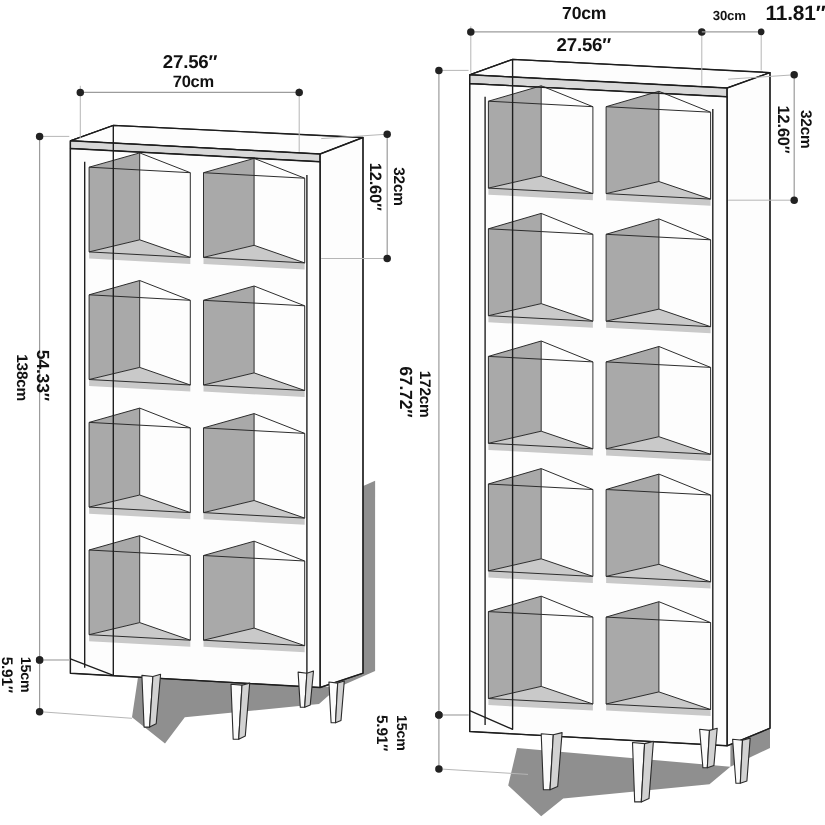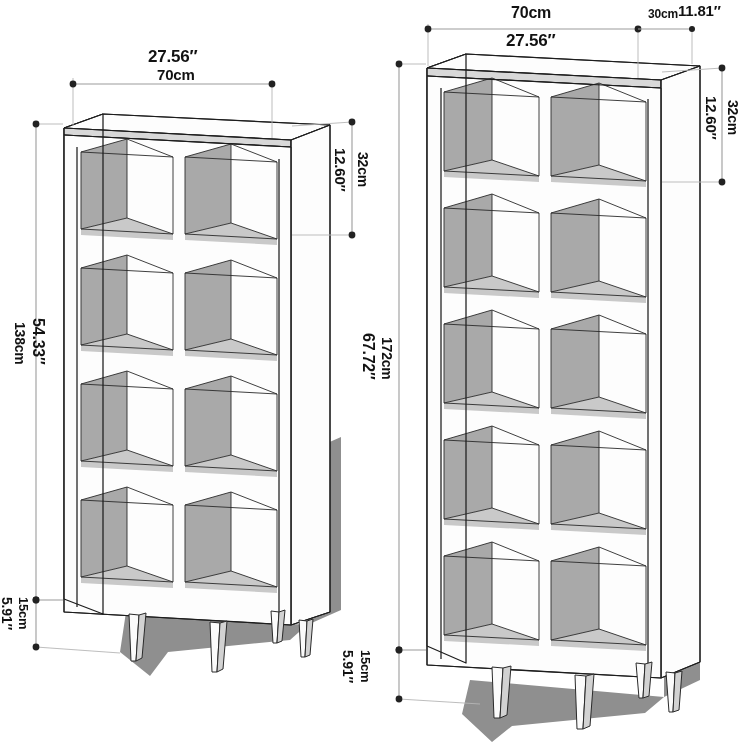--- a/index.html
+++ b/index.html
@@ -414,21 +414,21 @@
   <div class="dimlabel inch rot90" style="left:46px; top:318px; font-size:16px;">54.33″</div>
   <div class="dimlabel cm rot90" style="left:27px; top:322px; font-size:14px;">138cm</div>
 
   <div class="dimlabel inch rot90" style="left:14px; top:597px; font-size:14px;">5.91″</div>
   <div class="dimlabel cm rot90" style="left:30px; top:597px; font-size:13px;">15cm</div>
 
   <div class="dimlabel cm" style="left:511px; top:5px; font-size:16px;">70cm</div>
   <div class="dimlabel inch" style="left:506px; top:32px; font-size:17px;">27.56″</div>
 
   <div class="dimlabel" style="left:648px; top:8px; font-size:12px; font-weight:bold;">30cm</div>
-  <div class="dimlabel inch" style="left:678px; top:3px; font-size:15px;">11.81″</div>
+  <div class="dimlabel inch" style="left:696px; top:3px; font-size:19px;">11.81″</div>
 
   <div class="dimlabel inch rot90" style="left:719px; top:96px; font-size:15px;">12.60″</div>
   <div class="dimlabel cm rot90" style="left:740px; top:100px; font-size:14px;">32cm</div>
 
   <div class="dimlabel inch rot90" style="left:376px; top:333px; font-size:16px;">67.72″</div>
   <div class="dimlabel cm rot90" style="left:394px; top:337px; font-size:14px;">172cm</div>
 
   <div class="dimlabel inch rot90" style="left:355px; top:650px; font-size:14px;">5.91″</div>
   <div class="dimlabel cm rot90" style="left:372px; top:650px; font-size:13px;">15cm</div>
 

